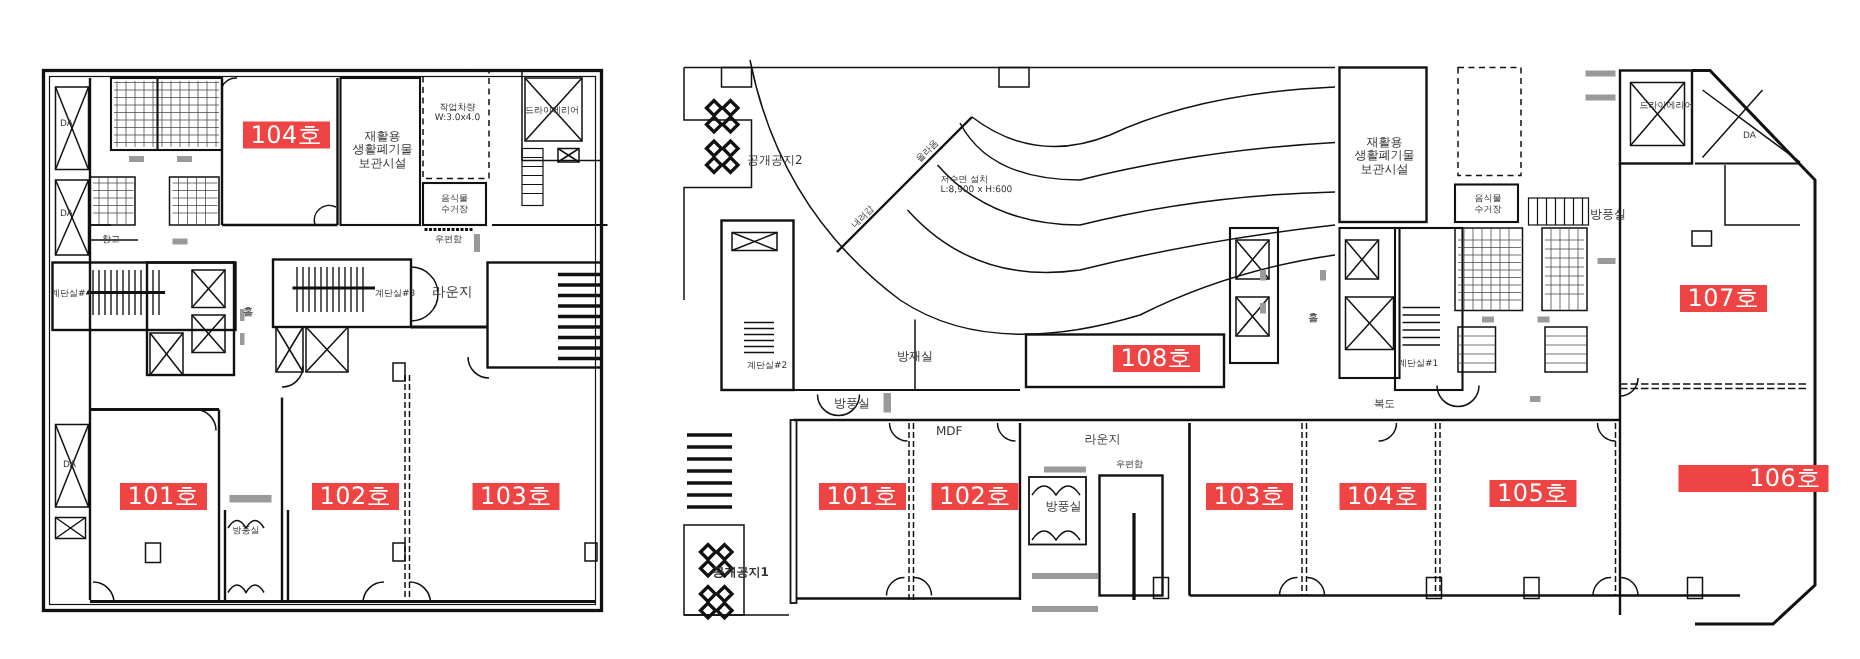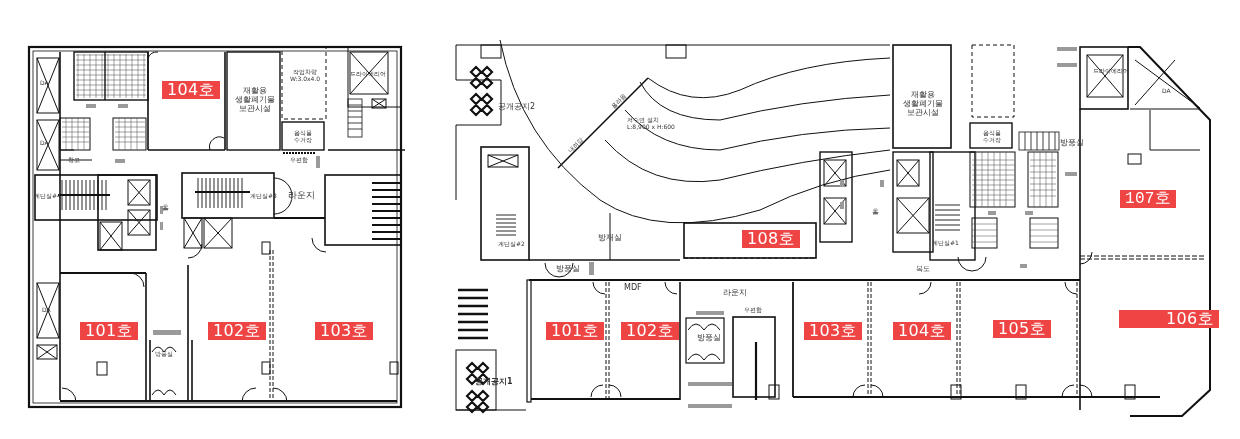--- a/index.html
+++ b/index.html
@@ -339,21 +339,21 @@
         <rect x="1025" y="211" width="8" height="4"></rect>
       <rect x="1020" y="264" width="7" height="4"></rect>
       <rect x="589" y="262" width="5" height="13"></rect>
       <rect x="696" y="311" width="28" height="4"></rect>
       <rect x="688" y="382" width="44" height="4"></rect>
         <rect x="688" y="404" width="44" height="4"></rect>
     </g>
   </svg>
 
   <div class="unit" style="left:742px;top:230px;">108호</div>
-  <div class="unit" style="left:1120px;top:190px;font-family:Liberation Mono, monospace;">107호</div>
+  <div class="unit" style="left:1120px;top:190px;">107호</div>
   <div class="unit" style="left:546px;top:322px;">101호</div>
   <div class="unit" style="left:621px;top:322px;">102호</div>
   <div class="unit" style="left:804px;top:322px;">103호</div>
   <div class="unit" style="left:893px;top:322px;">104호</div>
   <div class="unit" style="left:993px;top:320px;">105호</div>
   <div class="unit" style="left:1119px;top:310px;padding-left:47px;">106호</div>
 
   <div class="lbl s8" style="left:896px;top:90px;width:54px;">
     <div>재활용</div>
     <div>생활폐기물</div>

